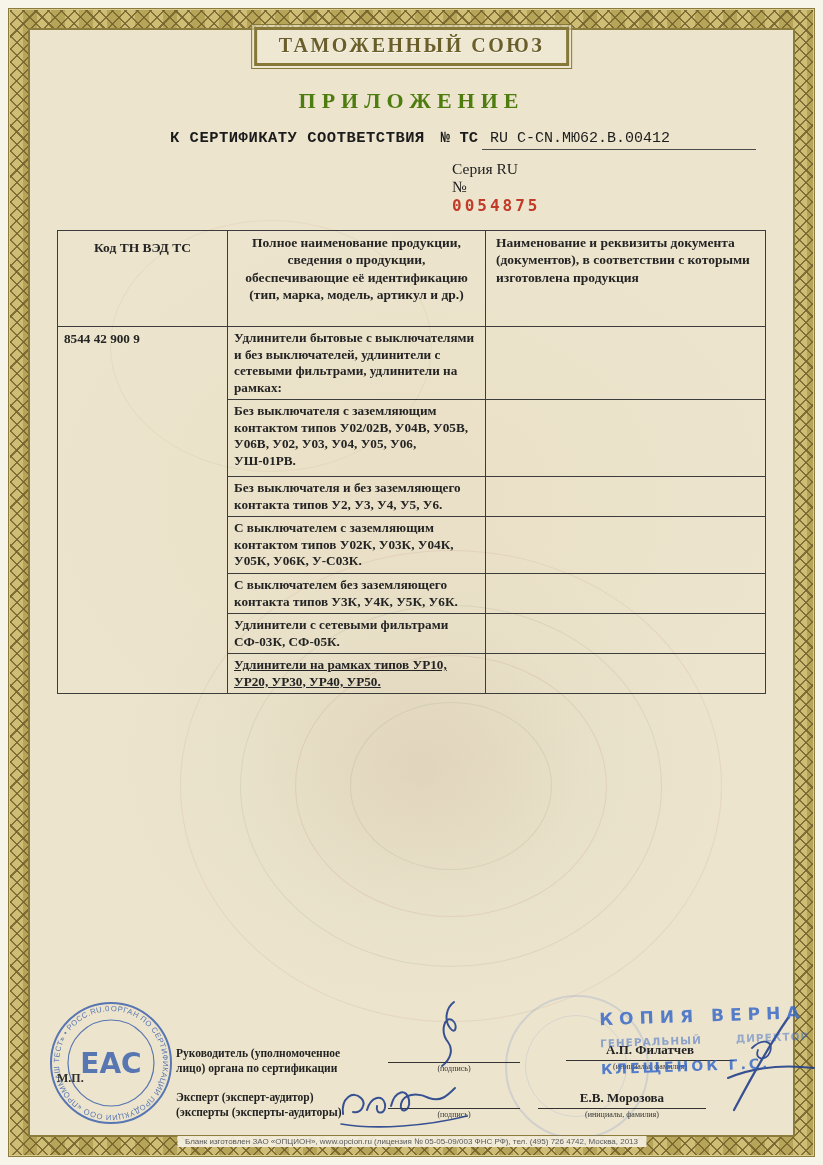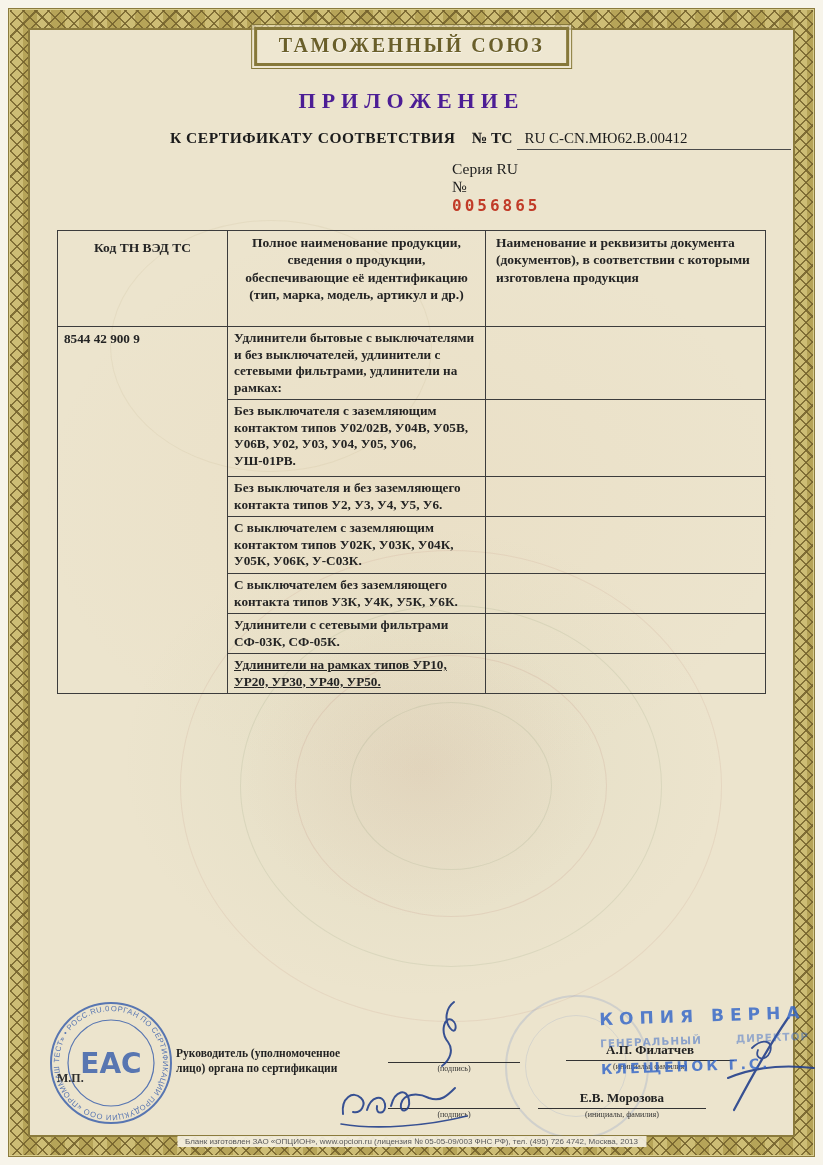--- a/index.html
+++ b/index.html
@@ -25,22 +25,22 @@
   .o4{left:320px;top:672px;width:200px;height:166px;border:1px solid rgba(130,150,110,0.16);}
   .o5{left:80px;top:190px;width:320px;height:250px;border:1px solid rgba(170,150,100,0.10);}
 
   
   .banner-outer{position:absolute;top:24px;left:50%;transform:translateX(-50%);
     border:1.5px solid #867839;padding:2px;background:rgba(240,234,213,0.55);}
   .banner-inner{border:3px solid #867839;padding:4px 22px 6px;}
   .banner-text{font-weight:700;font-size:20px;letter-spacing:2.5px;color:#6a5f2a;
     text-shadow:0.5px 0.5px 0 rgba(255,255,255,0.6);white-space:nowrap;}
   .title{position:absolute;top:88px;left:0;width:100%;text-align:center;margin:0;
-    font-weight:700;font-size:22px;letter-spacing:6px;color:#4c1d95;}
-  .cert-line{position:absolute;top:129px;left:170px;display:flex;align-items:baseline;color:#1c1c1c;}
+    font-weight:700;font-size:22px;letter-spacing:6px;color:#4d7c0f;}
+  .cert-line{position:absolute;top:129px;left:170px;display:flex;align-items:baseline;color:#1c1c1c;font-family:Liberation Mono, monospace;}
   .cert-label{font-weight:700;font-size:15.5px;letter-spacing:0.5px;margin-right:16px;white-space:nowrap;}
   .cert-no-label{font-weight:700;font-size:15.5px;margin-right:4px;white-space:nowrap;}
   .cert-value{font-size:15px;border-bottom:1.5px solid #4a4a4a;width:262px;padding:0 4px 2px 8px;white-space:nowrap;}
   .series-line{position:absolute;top:160px;left:452px;display:flex;align-items:baseline;
     font-size:15.5px;color:#1c1c1c;flex-direction:column;}
   .series-label{margin-right:46px;white-space:nowrap;}
   .number-sign{margin-right:10px;}
   .blank-number{font-family:"DejaVu Sans Mono", monospace;font-weight:700;font-size:16px;
     letter-spacing:3px;color:#c13b28;}
 
@@ -109,21 +109,21 @@
 
   <div class="cert-line">
     <span class="cert-label">К СЕРТИФИКАТУ СООТВЕТСТВИЯ</span>
     <span class="cert-no-label">№ ТС</span>
     <span class="cert-value">RU C-CN.МЮ62.В.00412</span>
   </div>
 
   <div class="series-line">
     <span class="series-label">Серия RU</span>
     <span class="number-sign">№</span>
-    <span class="blank-number">0056865</span>
+    <span class="blank-number">0054875</span>
   </div>
 
   <table class="prod-table">
     <colgroup>
         <col style="width:170px">
         <col style="width:258px">
         <col style="width:280px">
       </colgroup>
     <thead>
       <tr>
@@ -186,20 +186,24 @@
   <div class="sig-block sig1-block">
     <div class="sig-space"></div>
     <div class="caption">(подпись)</div>
   </div>
 
   <div class="name-block name1-block">
     <div class="name">А.П. Филатчев</div>
     <div class="caption">(инициалы, фамилия)</div>
   </div>
 
+  <div class="role role-expert">
+    <div>Эксперт (эксперт-аудитор)</div>
+    <div>(эксперты (эксперты-аудиторы)</div>
+  </div>
 
   <div class="sig-block sig2-block">
     <div class="sig-space"></div>
     <div class="caption">(подпись)</div>
   </div>
 
   <div class="name-block name2-block">
     <div class="name">Е.В. Морозова</div>
     <div class="caption">(инициалы, фамилия)</div>
   </div>

